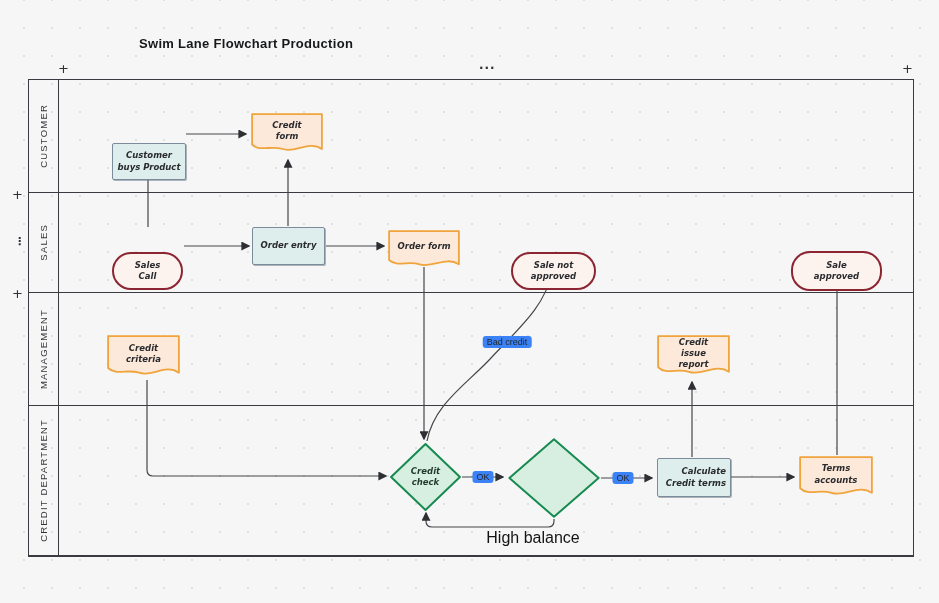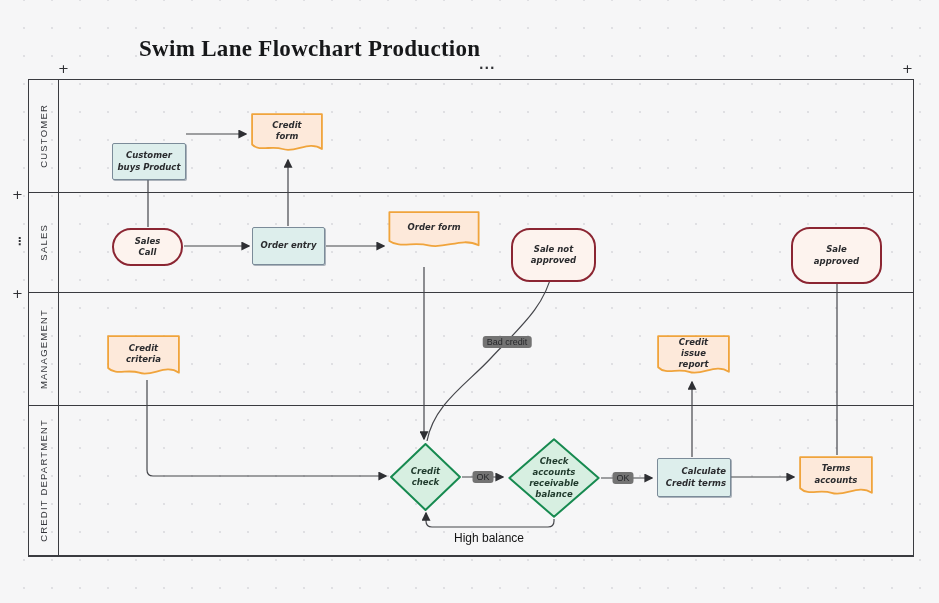--- a/index.html
+++ b/index.html
@@ -7,22 +7,22 @@
   body{
     position:relative;
     font-family:"Liberation Sans", sans-serif;
     background-color:#f6f6f7;
     background-image: radial-gradient(circle, rgba(110,110,125,0.16) 1px, transparent 1.3px);
     background-size: 28px 28px;
     background-position: 10px 14px;
   }
   .title{
     position:absolute; left:139px; top:36px;
-    font-family:Liberation Serif, serif;
-    font-weight:800; font-size:23px; letter-spacing:.3px; color:#17181a;
+    font-family:Liberation Sans, sans-serif;
+    font-weight:800; font-size:13px; letter-spacing:.3px; color:#17181a;
     white-space:nowrap;
   }
   .handle{
     position:absolute; color:#2f3034; font-size:13px; line-height:1;
     font-family:"DejaVu Sans", sans-serif; cursor:default; z-index:5;
   }
   .handle.dots-h{ font-size:12px; letter-spacing:1px; font-weight:bold; }
   .handle.dots-v{ font-size:11px; font-weight:bold; }
 
   
@@ -52,33 +52,33 @@
     position:absolute; z-index:2;
     display:flex; align-items:center; justify-content:center; text-align:center;
     font:italic 600 8.5px/1.3 "DejaVu Sans", sans-serif; color:#2a2b2e;
   }
   .node .shape{ position:absolute; inset:0; width:100%; height:100%; }
   .node .label{ position:relative; z-index:1; padding:0 4px; }
   .node.process{
     background:#ddeeec; border:1.5px solid #7b8b99; border-radius:2px;
     box-shadow:1px 1px 0 rgba(95,110,125,.5);
   }
-  .node.terminator{ background:#fdf3ee; border:2px solid #8b2532; border-radius:19px; }
+  .node.terminator{ background:#fdf3ee; border:2px solid #8b2532; border-radius:19px;margin-top:24px; }
   .node.terminator .label{ padding:0 12px; }
   .node.document .label{ padding:0 9px 6px 9px; }
   .node.decision{ color:#1f3a2c; }
   .node.decision .label{ padding:0 15px; }
 
   
   .edge-label{
     position:absolute; z-index:3; transform:translate(-50%,-50%);
-    background:#737373; color:#26272a; font:400 9px "Liberation Sans", sans-serif;
+    background:#3b82f6; color:#26272a; font:400 9px "Liberation Sans", sans-serif;
     padding:1px 4px; border-radius:3px; white-space:nowrap;
   }
-  .edge-label.plain{ background:transparent; font-size:12px; color:#141414; padding:0; }
+  .edge-label.plain{ background:transparent; font-size:16px; color:#141414; padding:0;margin-left:44px; }
 </style>
 </head>
 <body>
 
 <div class="title">Swim Lane Flowchart Production</div>
 
 <div class="handle" style="left:58px; top:62px;">+</div>
 <div class="handle dots-h" style="left:479px; top:59px;">...</div>
 <div class="handle" style="left:902px; top:62px;">+</div>
 <div class="handle" style="left:12px; top:188px;">+</div>
@@ -148,32 +148,32 @@
 </div>
 
 <div class="node terminator" style="left:112px; top:228px; width:71px; height:38px;">
   <span class="label">Sales Call</span>
 </div>
 
 <div class="node process" style="left:252px; top:227px; width:73px; height:38px;">
   <span class="label">Order entry</span>
 </div>
 
-<div class="node document" style="left:388px; top:211px; width:92px; height:40px;">
+<div class="node document" style="left:388px; top:230px; width:72px; height:40px;">
   <svg class="shape" viewBox="0 0 100 56" preserveAspectRatio="none">
     <path d="M1.5,1.5 H98.5 V48 C80,36 62,54 44,48 C28,43 12,52 1.5,42 Z" fill="#fde9da" stroke="#f0a43c" stroke-width="1.8" stroke-linejoin="round" vector-effect="non-scaling-stroke"></path>
   </svg>
   <span class="label">Order form</span>
 </div>
 
-<div class="node terminator" style="left:511px; top:228px; width:85px; height:54px;">
+<div class="node terminator" style="left:511px; top:228px; width:85px; height:38px;">
   <span class="label">Sale not approved</span>
 </div>
 
-<div class="node terminator" style="left:791px; top:227px; width:91px; height:57px;align-items:center;">
+<div class="node terminator" style="left:791px; top:227px; width:91px; height:40px;align-items:center;">
   <span class="label">Sale approved</span>
 </div>
 
 <div class="node document" style="left:107px; top:335px; width:73px; height:44px;">
   <svg class="shape" viewBox="0 0 100 56" preserveAspectRatio="none">
     <path d="M1.5,1.5 H98.5 V48 C80,36 62,54 44,48 C28,43 12,52 1.5,42 Z" fill="#fde9da" stroke="#f0a43c" stroke-width="1.8" stroke-linejoin="round" vector-effect="non-scaling-stroke"></path>
   </svg>
   <span class="label">Credit criteria</span>
 </div>
 
@@ -188,21 +188,20 @@
   <svg class="shape" viewBox="0 0 100 100" preserveAspectRatio="none">
     <polygon points="50,1.5 98.5,50 50,98.5 1.5,50" fill="#d7efe1" stroke="#178a50" stroke-width="2" stroke-linejoin="round" vector-effect="non-scaling-stroke"></polygon>
   </svg>
   <span class="label">Credit check</span>
 </div>
 
 <div class="node decision" style="left:508px; top:438px; width:92px; height:80px;">
   <svg class="shape" viewBox="0 0 100 100" preserveAspectRatio="none">
     <polygon points="50,1.5 98.5,50 50,98.5 1.5,50" fill="#d7efe1" stroke="#178a50" stroke-width="2" stroke-linejoin="round" vector-effect="non-scaling-stroke"></polygon>
   </svg>
-  <span class="label">Check accounts receivable balance</span>
 </div>
 
 <div class="node process" style="left:657px; top:458px; width:74px; height:39px;text-align:right;">
   <span class="label">Calculate Credit terms</span>
 </div>
 
 <div class="node document" style="left:799px; top:456px; width:74px; height:43px;">
   <svg class="shape" viewBox="0 0 100 56" preserveAspectRatio="none">
     <path d="M1.5,1.5 H98.5 V48 C80,36 62,54 44,48 C28,43 12,52 1.5,42 Z" fill="#fde9da" stroke="#f0a43c" stroke-width="1.8" stroke-linejoin="round" vector-effect="non-scaling-stroke"></path>
   </svg>

